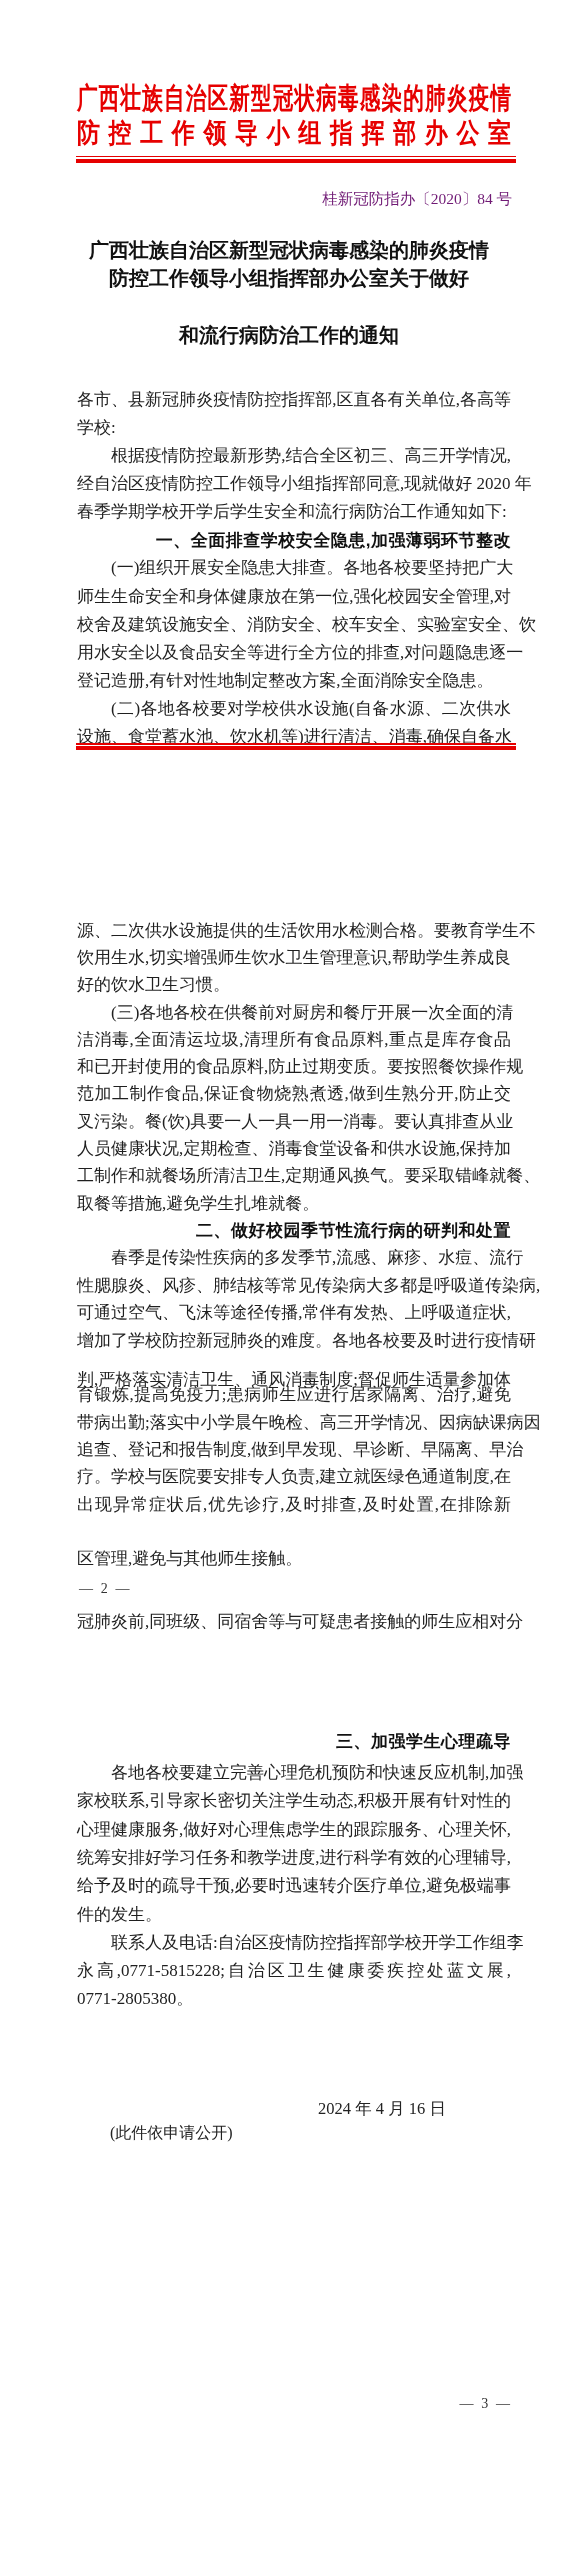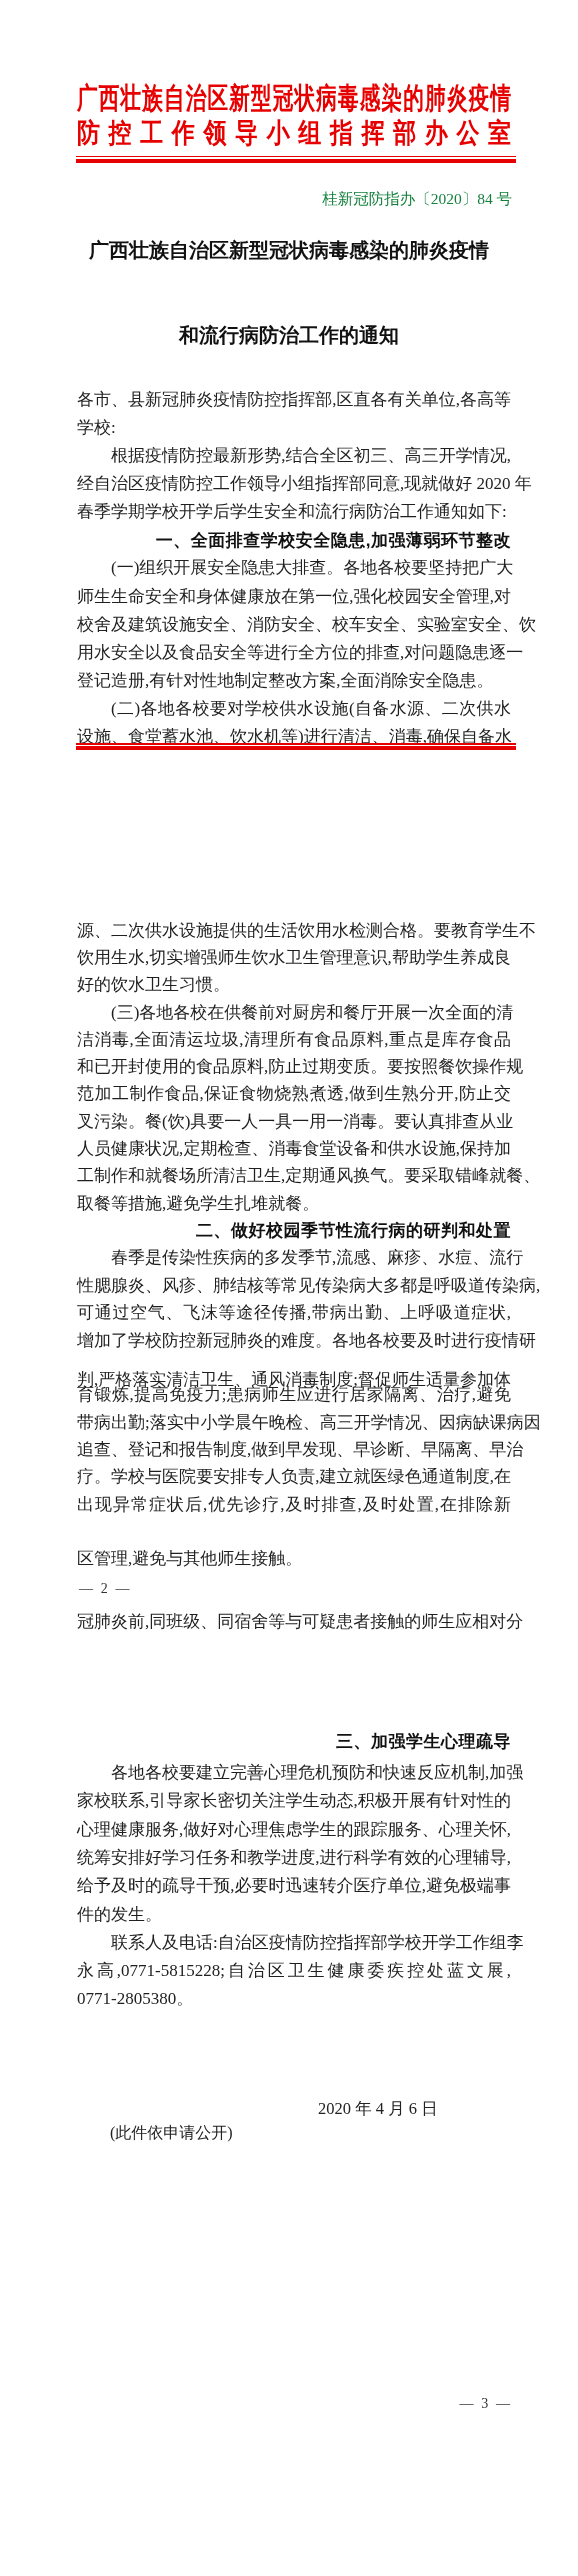--- a/index.html
+++ b/index.html
@@ -20,21 +20,21 @@
     font-family:"Liberation Serif","DejaVu Serif",serif;
   }
   .org1{top:84px;font-size:20.6px;line-height:20.6px;transform:scaleY(1.42);transform-origin:50% 0;}
   .org2{top:120px;font-size:23px;line-height:23px;transform:scaleY(1.18);transform-origin:50% 0;}
   .red-rule{
     position:absolute;left:76px;width:440px;height:6.7px;
     background:linear-gradient(to bottom,#e60000 0 1.5px,#ffffff 1.5px 2.6px,#e60000 2.6px 6.7px);
   }
   .doc-number{
     position:absolute;top:190px;right:66px;
-    font-size:15.5px;line-height:17.5px;color:#15803d;
+    font-size:15.5px;line-height:17.5px;color:#701a75;
   }
   
   .title-line{
     position:absolute;left:0;width:578px;text-align:center;
     font-weight:bold;font-size:20px;line-height:24px;color:#111;
   }
   .t0{top:238px;} .t1{top:266px;} .t2{top:295px;} .t3{top:323px;}
   
   .line{
     position:absolute;left:77px;width:434px;
@@ -62,20 +62,21 @@
 </head>
 <body>
 
 <div id="doc">
 
   <div class="org-line org1">广西壮族自治区新型冠状病毒感染的肺炎疫情</div>
   <div class="org-line org2">防控工作领导小组指挥部办公室</div>
   <div class="doc-number">桂新冠防指办〔2020〕84 号</div>
 
   <div class="title-line t0">广西壮族自治区新型冠状病毒感染的肺炎疫情</div>
+  <div class="title-line t1">防控工作领导小组指挥部办公室关于做好</div>
   <div class="title-line t3">和流行病防治工作的通知</div>
 
   <div id="lines-host">
       <div class="line b" style="top: 389px;">各市、县新冠肺炎疫情防控指挥部,区直各有关单位,各高等</div>
       <div class="line be" style="top: 417px;">学校:</div>
       <div class="line bi" style="top: 445px;">根据疫情防控最新形势,结合全区初三、高三开学情况,</div>
       <div class="line b" style="top: 473px;">经自治区疫情防控工作领导小组指挥部同意,现就做好 2020 年</div>
       <div class="line be" style="top: 501px;">春季学期学校开学后学生安全和流行病防治工作通知如下:</div>
       <div class="line h" style="top: 530px;">一、全面排查学校安全隐患,加强薄弱环节整改</div>
       <div class="line bi" style="top: 557px;">(一)组织开展安全隐患大排查。各地各校要坚持把广大</div>
@@ -92,21 +93,21 @@
       <div class="line b" style="top: 1029px;">洁消毒,全面清运垃圾,清理所有食品原料,重点是库存食品</div>
       <div class="line b" style="top: 1056px;">和已开封使用的食品原料,防止过期变质。要按照餐饮操作规</div>
       <div class="line b" style="top: 1083px;">范加工制作食品,保证食物烧熟煮透,做到生熟分开,防止交</div>
       <div class="line b" style="top: 1111px;">叉污染。餐(饮)具要一人一具一用一消毒。要认真排查从业</div>
       <div class="line b" style="top: 1138px;">人员健康状况,定期检查、消毒食堂设备和供水设施,保持加</div>
       <div class="line b" style="top: 1165px;">工制作和就餐场所清洁卫生,定期通风换气。要采取错峰就餐、</div>
       <div class="line be" style="top: 1193px;">取餐等措施,避免学生扎堆就餐。</div>
       <div class="line h" style="top: 1220px;">二、做好校园季节性流行病的研判和处置</div>
       <div class="line bi" style="top: 1247px;">春季是传染性疾病的多发季节,流感、麻疹、水痘、流行</div>
       <div class="line b" style="top: 1275px;">性腮腺炎、风疹、肺结核等常见传染病大多都是呼吸道传染病,</div>
-      <div class="line b" style="top: 1302px;">可通过空气、飞沫等途径传播,带病出勤、上呼吸道症状,</div>
+      <div class="line b" style="top: 1302px;">可通过空气、飞沫等途径传播,常伴有发热、上呼吸道症状,</div>
       <div class="line b" style="top: 1330px;">增加了学校防控新冠肺炎的难度。各地各校要及时进行疫情研</div>
       <div class="line b" style="top: 1357px; margin-top: 12px;">判,严格落实清洁卫生、通风消毒制度;督促师生适量参加体</div>
       <div class="line b" style="top: 1384px;">育锻炼,提高免疫力;患病师生应进行居家隔离、治疗,避免</div>
       <div class="line b" style="top: 1412px;">带病出勤;落实中小学晨午晚检、高三开学情况、因病缺课病因</div>
       <div class="line b" style="top: 1439px;">追查、登记和报告制度,做到早发现、早诊断、早隔离、早治</div>
       <div class="line b" style="top: 1466px;">疗。学校与医院要安排专人负责,建立就医绿色通道制度,在</div>
       <div class="line b" style="top: 1494px;">出现异常症状后,优先诊疗,及时排查,及时处置,在排除新</div>
       <div class="line b" style="top: 1611px;">冠肺炎前,同班级、同宿舍等与可疑患者接触的师生应相对分</div>
       <div class="line be" style="top: 1548px;">区管理,避免与其他师生接触。</div>
       <div class="line h" style="top: 1731px;">三、加强学生心理疏导</div>
@@ -118,17 +119,17 @@
       <div class="line be" style="top: 1904px;">件的发生。</div>
       <div class="line bi" style="top: 1932px;">联系人及电话:自治区疫情防控指挥部学校开学工作组李</div>
       <div class="line b" style="top: 1960px;">永高,0771-5815228;自治区卫生健康委疾控处蓝文展,</div>
       <div class="line be" style="top: 1988px;">0771-2805380。</div>
       <div class="red-rule" style="top: 156px;"></div>
       <div class="red-rule" style="top: 743px;"></div>
       <div class="page-marker side-left" style="top: 1581px;">— 2 —</div>
       <div class="page-marker side-right" style="top: 2396px;">— 3 —</div>
     </div>
 
-  <div class="sign-date">2020 年 4 月 6 日</div>
+  <div class="sign-date">2024 年 4 月 16 日</div>
   <div class="disclosure">(此件依申请公开)</div>
 
 </div>
 
 
 </body></html>

